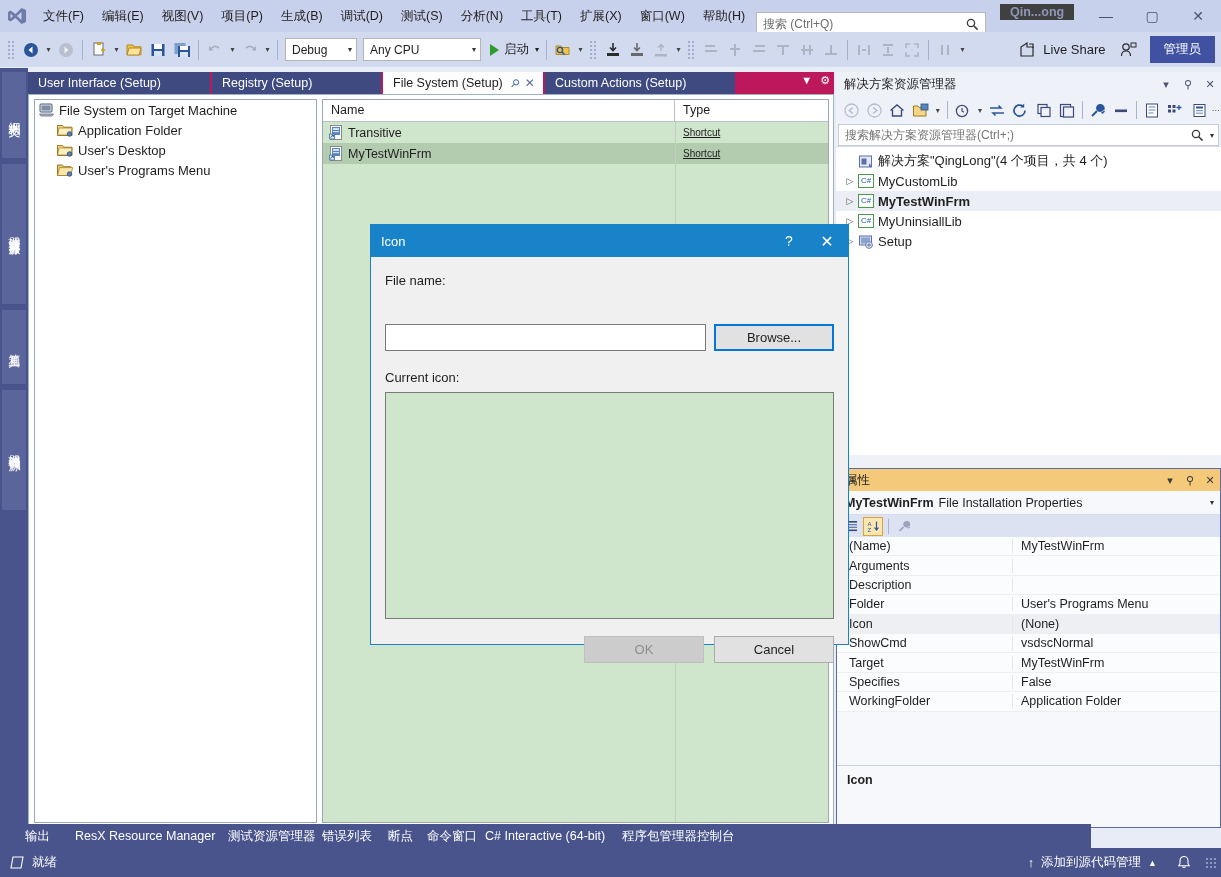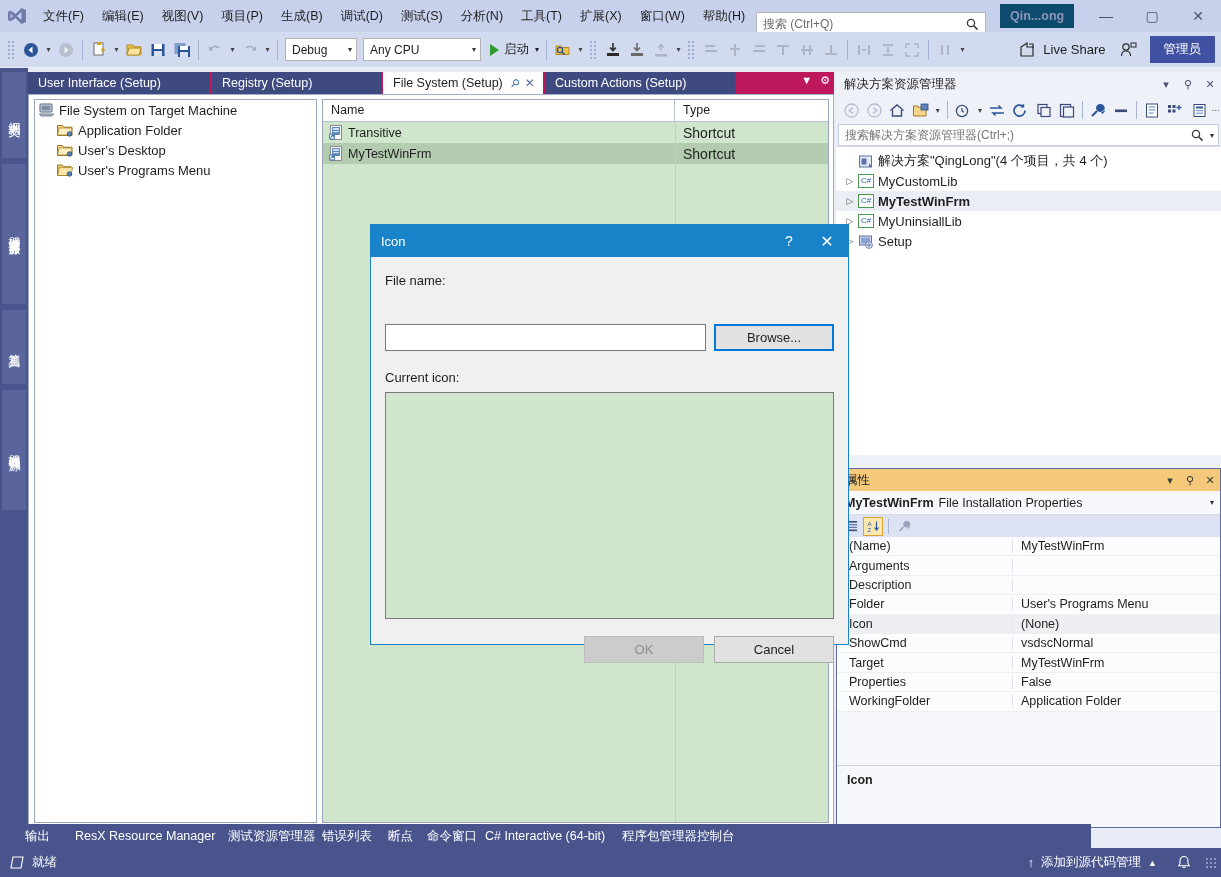--- a/index.html
+++ b/index.html
@@ -24,22 +24,22 @@
     padding: 0 9px; height: 32px; line-height: 32px; font-size: 12.5px; color: #1e1e1e;
     white-space: nowrap; cursor: default;
   }
   .searchbox {
     position: absolute; left: 756px; top: 12px; width: 230px; height: 24px;
     background: #fff; border: 1px solid #b8b8b8; display: flex; align-items: center;
     padding: 0 6px; font-size: 12px; color: #6d6d6d;
   }
   .searchbox .ph { flex: 1; }
   .acct {
-    position: absolute; left: 1000px; top: 4px; height: 24px; padding: 0 10px;
-    background: #0c4a6e; color: #8e97b7; font-weight: bold; font-size: 12.5px;
+    position: absolute; left: 1000px; top: 4px; height: 16px; padding: 0 10px;
+    background: #404040; color: #8e97b7; font-weight: bold; font-size: 12.5px;
     display: flex; align-items: center;
   }
   .wbtn {
     position: absolute; top: 0; width: 46px; height: 32px;
     display: flex; align-items: center; justify-content: center;
     color: #4a5274; font-size: 14px;
   }
   #w-min { left: 1083px; } #w-max { left: 1129px; } #w-close { left: 1175px; }
 
   
@@ -110,21 +110,21 @@
   .fs-list {
     position: absolute; left: 293px; top: 4px; right: 4px; bottom: 4px;
     border: 1px solid #9aa7bb; background: #cfe5cc; overflow: hidden;
   }
   .fl-head { display: flex; height: 22px; background: #fff; border-bottom: 1px solid #b6c2cf; }
   .fl-head .c1 { width: 352px; padding: 3px 0 0 8px; font-size: 12.5px; border-right: 1px solid #b6c2cf; }
   .fl-head .c2 { flex: 1; padding: 3px 0 0 8px; font-size: 12.5px; }
   .fl-row { display: flex; height: 21px; align-items: center; }
   .fl-row.sel { background: #b3ccb0; }
   .fl-row .n { width: 352px; display: flex; align-items: center; gap: 5px; padding-left: 6px; font-size: 12.5px; }
-  .fl-row .t { flex: 1; padding-left: 8px; font-size: 14px; }
+  .fl-row .t { flex: 1; padding-left: 8px; font-size: 10px; text-decoration: underline; }
   .fl-vline { position: absolute; left: 352px; top: 22px; bottom: 0; width: 1px; background: #bcd2b9; }
 
   
   .dlg {
     position: absolute; left: 370px; top: 224px; width: 479px; height: 421px;
     background: #f0f0f0; border: 1px solid #1883c8;
     box-shadow: 0 0 0 0 rgba(0,0,0,0);
   }
   .dlg-title {
     height: 32px; background: #1883c8; color: #fff; display: flex; align-items: center;
@@ -784,21 +784,21 @@
       </div>
       <div class="prow">
         <div class="k">ShowCmd</div>
         <div class="v">vsdscNormal</div>
       </div>
       <div class="prow">
         <div class="k">Target</div>
         <div class="v">MyTestWinFrm</div>
       </div>
       <div class="prow">
-        <div class="k">Properties</div>
+        <div class="k">Specifies</div>
         <div class="v">False</div>
       </div>
       <div class="prow">
         <div class="k">WorkingFolder</div>
         <div class="v">Application Folder</div>
       </div>
     </div>
 
     <div class="prop-desc">
       <div class="t">Icon</div>

